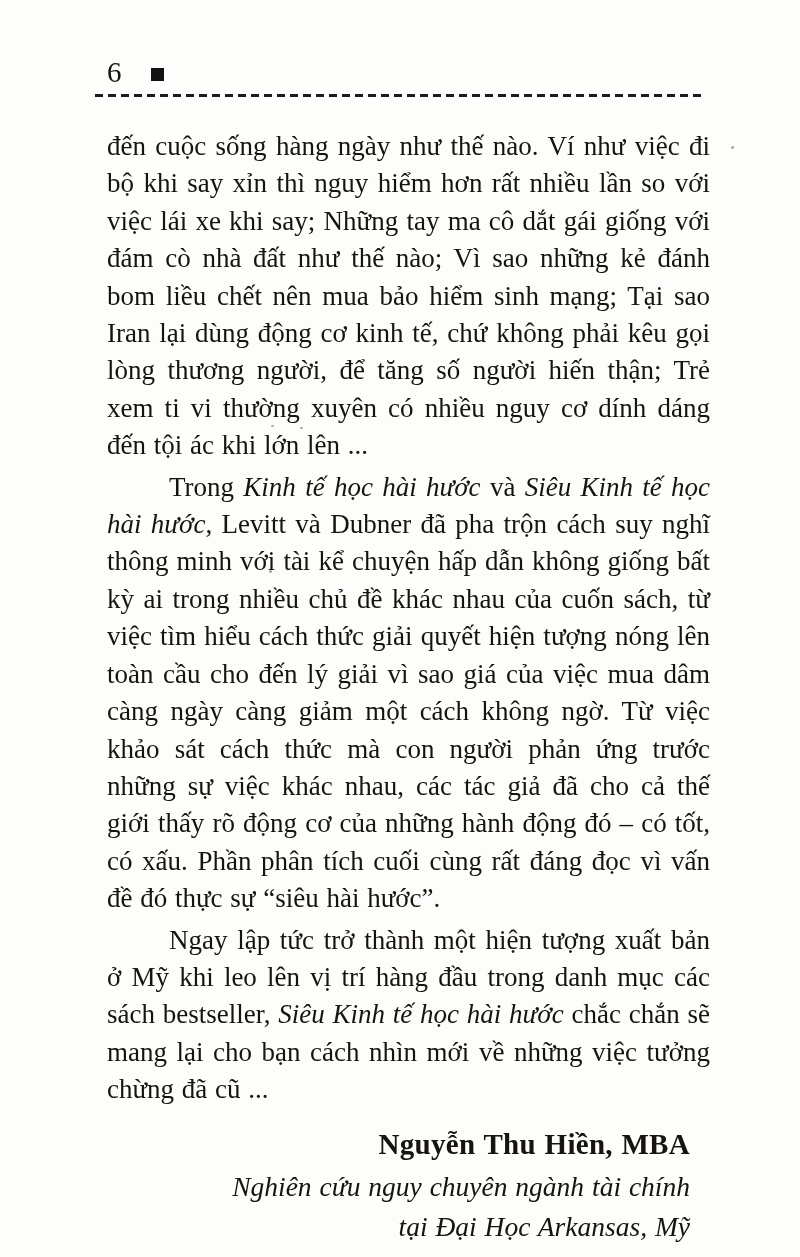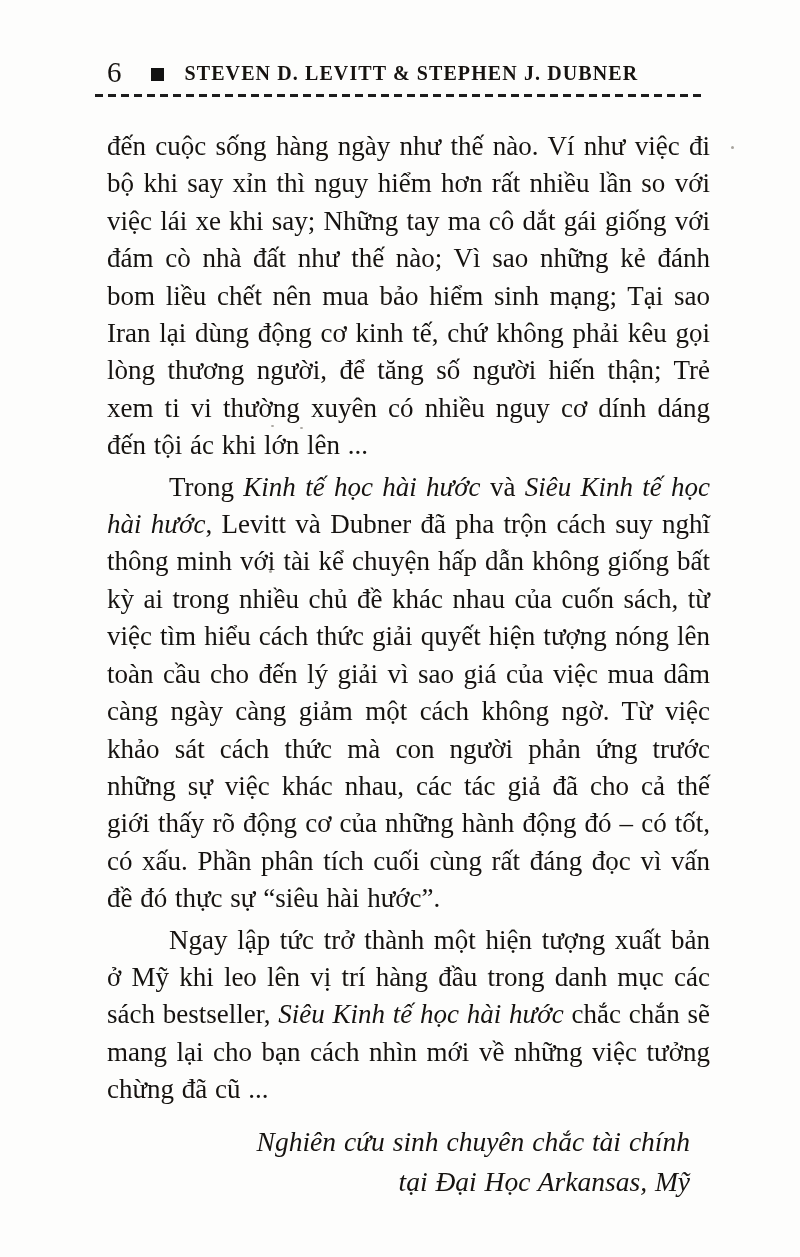--- a/index.html
+++ b/index.html
@@ -90,36 +90,36 @@
   .speck.s4 { left: 269px; top: 570px; width: 3px; height: 3px; }
 </style>
 </head>
 <body>
 
 <div class="page">
 
   <header class="header">
     <span class="pagenum">6</span>
     <span class="sq"></span>
-    <span class="runhead">STEVEN D. LEVITT &amp; STEPHEN J. DUBNER</span>
   </header>
 
   <div class="rule"></div>
 
   <main class="bodycol">
 
     <p class="para no-indent"><span>đến cuộc sống hàng ngày như thế nào. Ví như việc đi bộ khi say xỉn thì nguy hiểm hơn rất nhiều lần so với việc lái xe khi say; Những tay ma cô dắt gái giống với đám cò nhà đất như thế nào; Vì sao những kẻ đánh bom liều chết nên mua bảo hiểm sinh mạng; Tại sao Iran lại dùng động cơ kinh tế, chứ không phải kêu gọi lòng thương người, để tăng số người hiến thận; Trẻ xem ti vi thường xuyên có nhiều nguy cơ dính dáng đến tội ác khi lớn lên ...</span></p>
 
     <p class="para"><span>Trong </span><i>Kinh tế học hài hước</i><span> và </span><i>Siêu Kinh tế học hài hước</i><span>, Levitt và Dubner đã pha trộn cách suy nghĩ thông minh với tài kể chuyện hấp dẫn không giống bất kỳ ai trong nhiều chủ đề khác nhau của cuốn sách, từ việc tìm hiểu cách thức giải quyết hiện tượng nóng lên toàn cầu cho đến lý giải vì sao giá của việc mua dâm càng ngày càng giảm một cách không ngờ. Từ việc khảo sát cách thức mà con người phản ứng trước những sự việc khác nhau, các tác giả đã cho cả thế giới thấy rõ động cơ của những hành động đó – có tốt, có xấu. Phần phân tích cuối cùng rất đáng đọc vì vấn đề đó thực sự “siêu hài hước”.</span></p>
 
     <p class="para"><span>Ngay lập tức trở thành một hiện tượng xuất bản ở Mỹ khi leo lên vị trí hàng đầu trong danh mục các sách bestseller, </span><i>Siêu Kinh tế học hài hước</i><span> chắc chắn sẽ mang lại cho bạn cách nhìn mới về những việc tưởng chừng đã cũ ...</span></p>
 
 
     <div class="signature">
-      <div class="sig-role">Nghiên cứu sinh chuyên chắc tài chính</div>
+      <div class="sig-name">Nguyễn Thu Hiền, MBA</div>
+      <div class="sig-role">Nghiên cứu nguy chuyên ngành tài chính</div>
       <div class="sig-role">tại Đại Học Arkansas, Mỹ</div>
     </div>
 
   </main>
 
   <span class="speck s1"></span>
   <span class="speck s2"></span>
   <span class="speck s3"></span>
   <span class="speck s4"></span>
 

